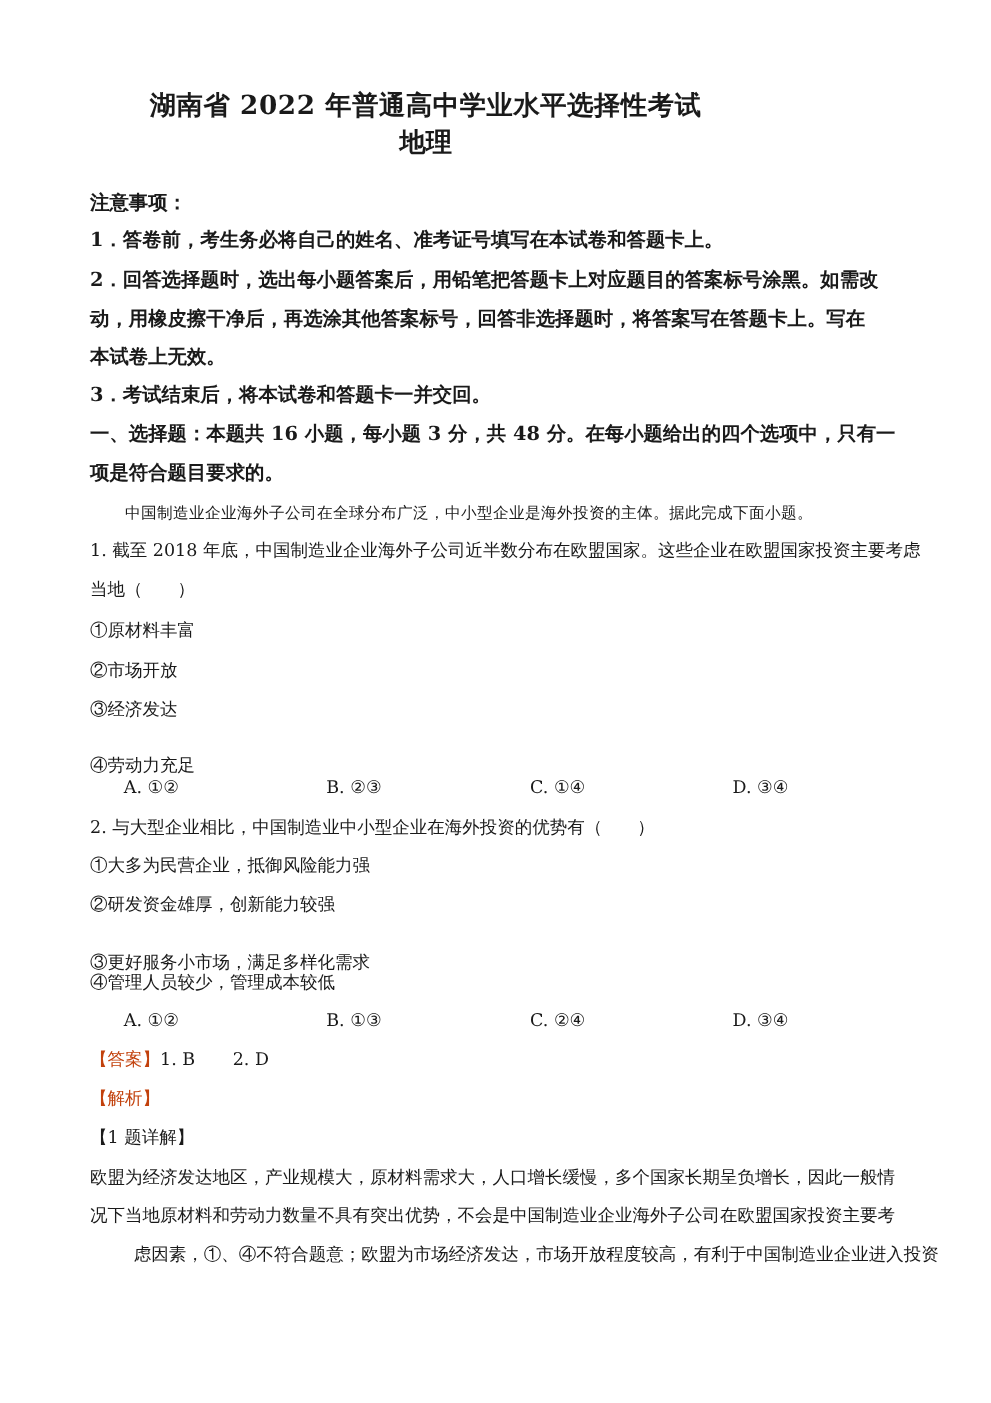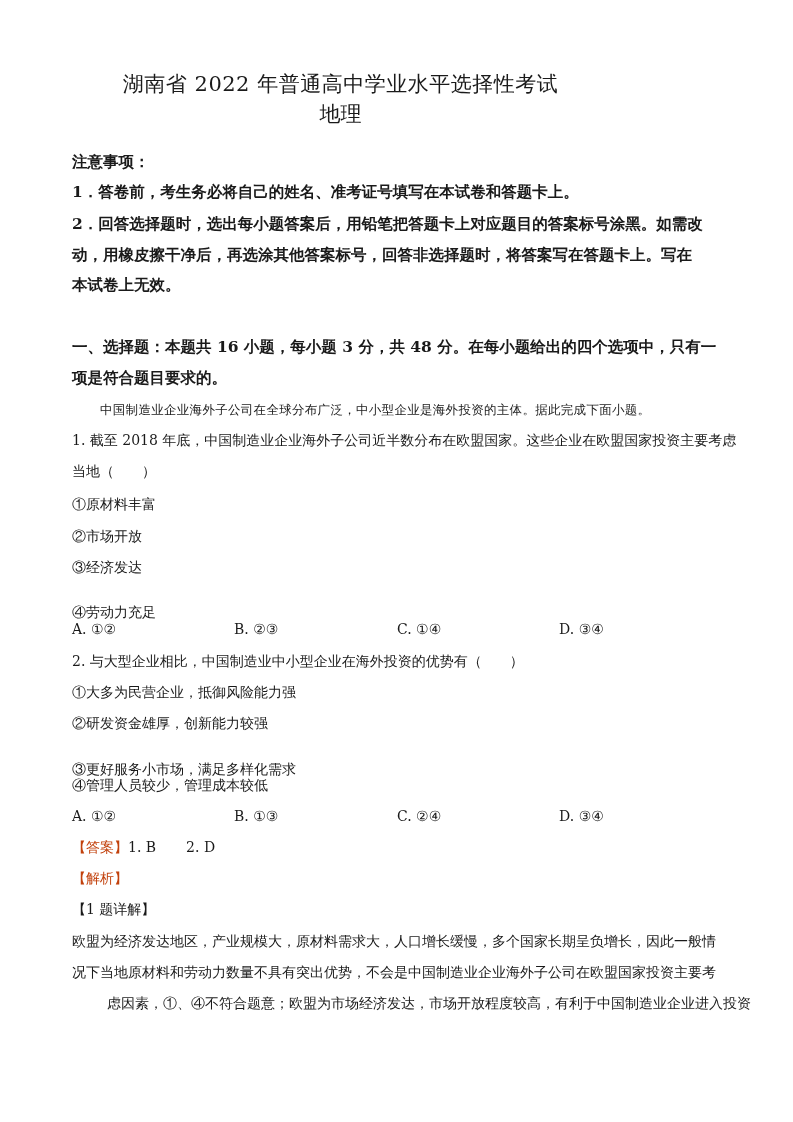--- a/index.html
+++ b/index.html
@@ -1,40 +1,41 @@
 <!DOCTYPE html>
 <html><head>
 <meta charset="utf-8">
 <style>
   html, body { margin: 0; padding: 0; background: #ffffff; }
   body { width: 793px; height: 1122px; position: relative; overflow: hidden;
          font-family: "DejaVu Serif", "Liberation Serif", serif; color: #1a1a1a; }
   .page { position: absolute; left: 0; top: 0; width: 793px; height: 1122px; }
-  .title { position: absolute; left: 0; width: 681px; text-align: center; font-weight: normal; }
+  .title { position: absolute; left: 0; width: 681px; text-align: center; font-weight: bold; }
   .t1 { top: 70px; font-size: 21px; letter-spacing: 0.5px; }
   .t2 { top: 100px; font-size: 21px; }
   .line { position: absolute; left: 72px; white-space: nowrap; }
   .b { font-weight: bold; font-size: 15.5px; }
   .n { font-size: 14px; }
   .intro { font-size: 12.5px; left: 100px; letter-spacing: 0.3px; }
-  .opt { position: absolute; font-size: 14px; white-space: nowrap; }
+  .opt { position: absolute; font-size: 14px; white-space: nowrap; margin-left: 27px; }
   .blue { color: #c2410c; }
 </style>
 </head>
 <body>
 
 <div class="page">
   <div class="title t1">湖南省 2022 年普通高中学业水平选择性考试</div>
   <div class="title t2">地理</div>
 
   <div class="line b" style="top:152px;">注意事项：</div>
   <div class="line b" style="top:182px;">1．答卷前，考生务必将自己的姓名、准考证号填写在本试卷和答题卡上。</div>
   <div class="line b" style="top:214px;">2．回答选择题时，选出每小题答案后，用铅笔把答题卡上对应题目的答案标号涂黑。如需改</div>
   <div class="line b" style="top:245px;">动，用橡皮擦干净后，再选涂其他答案标号，回答非选择题时，将答案写在答题卡上。写在</div>
   <div class="line b" style="top:275px;">本试卷上无效。</div>
+  <div class="line b" style="top:306px;">3．考试结束后，将本试卷和答题卡一并交回。</div>
 
   <div class="line b" style="top:337px;">一、选择题：本题共 16 小题，每小题 3 分，共 48 分。在每小题给出的四个选项中，只有一</div>
   <div class="line b" style="top:368px;">项是符合题目要求的。</div>
 
   <div class="line intro" style="top:402px;">中国制造业企业海外子公司在全球分布广泛，中小型企业是海外投资的主体。据此完成下面小题。</div>
 
   <div class="line n" style="top:432px;">1. 截至 2018 年底，中国制造业企业海外子公司近半数分布在欧盟国家。这些企业在欧盟国家投资主要考虑</div>
   <div class="line n" style="top:463px;">当地（　　）</div>
   <div class="line n" style="top:496px;">①原材料丰富</div>
   <div class="line n" style="top:528px;">②市场开放</div>

